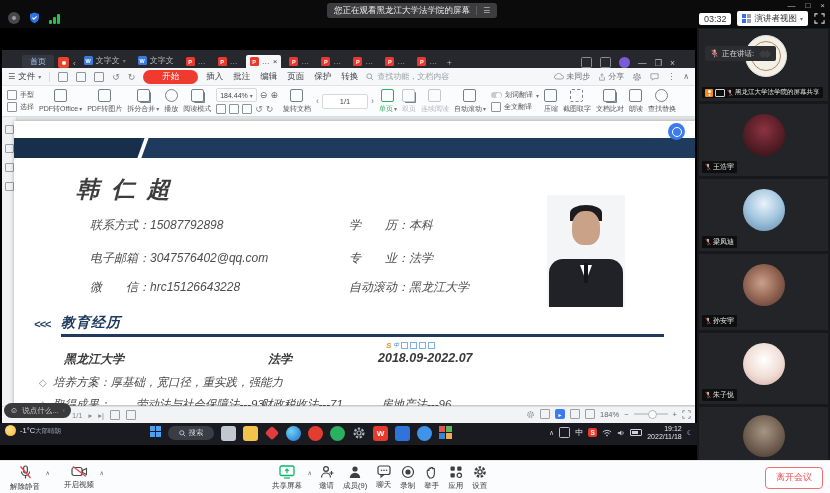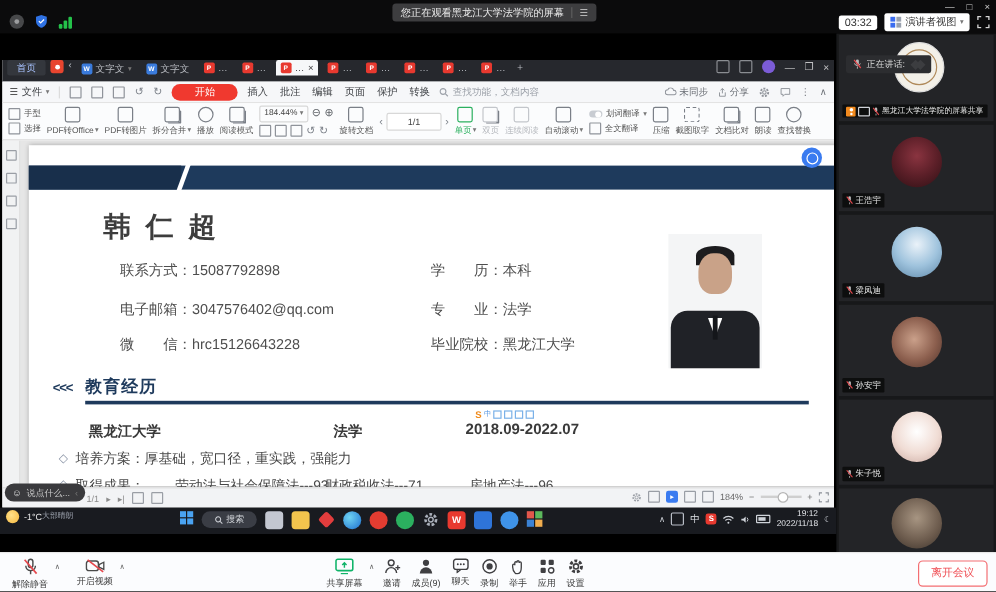--- a/index.html
+++ b/index.html
@@ -26,21 +26,21 @@
   .viewbtn .grid{display:grid;grid-template-columns:4px 4px;grid-gap:1px;}
   .viewbtn .grid i{width:4px;height:4px;background:#3b6df0;}
   .viewbtn .grid i:nth-child(2),.viewbtn .grid i:nth-child(4){background:#9aa2af;}
   .caret{font-size:6px;color:#777;}
 
   
   #stage{position:absolute;left:0;top:28px;width:697px;height:432px;background:#000;}
 
   
   #wps{position:absolute;left:2px;top:50px;width:693px;height:373px;background:#fff;display:flex;flex-direction:column;}
-  #tabbar{height:18px;background:#26282d;display:flex;align-items:flex-start;padding:0 4px;gap:4px;font-size:8px;color:#b9bcc2;flex:0 0 auto;}
+  #tabbar{height:18px;background:#26282d;display:flex;align-items:flex-end;padding:0 20px;gap:4px;font-size:8px;color:#b9bcc2;flex:0 0 auto;}
   .home-pill{background:#34373d;color:#a9c3ff;border-radius:2px;padding:1px 8px;}
   .docer{width:11px;height:11px;border-radius:2px;background:#e8452f;position:relative;}
   .docer:after{content:"";position:absolute;left:3.5px;top:3.5px;width:4px;height:4px;border-radius:50%;background:#fff;}
   .tab{display:flex;align-items:center;gap:3px;padding:2px 4px;border-radius:2px 2px 0 0;white-space:nowrap;max-width:46px;overflow:hidden;}
   .tab.active{background:#f6f7f9;color:#3f3f42;}
   .wicon{width:9px;height:9px;border-radius:1.5px;background:#3a7bdc;color:#fff;font-size:5.5px;font-weight:bold;display:flex;align-items:center;justify-content:center;flex:0 0 auto;}
   .picon{width:9px;height:9px;border-radius:1.5px;background:#e8392f;color:#fff;font-size:5.5px;font-weight:bold;display:flex;align-items:center;justify-content:center;flex:0 0 auto;}
   #tab-right{margin-left:auto;display:flex;align-items:center;gap:8px;color:#c2c2c4;font-size:8.5px;}
   .osq{width:9px;height:9px;border:1px solid #8a8d92;border-radius:1.5px;display:inline-block;}
   .avatar-dot{width:11px;height:11px;border-radius:50%;background:#7b5cd6;}
@@ -70,21 +70,21 @@
   .pagerbox{border:1px solid #d8d8d8;border-radius:2px;width:44px;height:13px;display:flex;align-items:center;justify-content:center;font-size:7.5px;color:#444;background:#fff;}
   .mag{font-size:9px;color:#5f6368;}
 
   #docwrap{flex:1;background:#e6e6e6;position:relative;overflow:hidden;}
   #leftstrip{position:absolute;left:0;top:0;bottom:0;width:14px;background:#f1f2f3;border-right:1px solid #ddd;display:flex;flex-direction:column;align-items:center;padding-top:8px;gap:10px;}
   #leftstrip i{width:7px;height:7px;border:1px solid #9a9ea5;border-radius:1px;}
   #float-ai{position:absolute;right:10px;top:6px;width:17px;height:17px;border-radius:50%;background:#3a7bf0;display:flex;align-items:center;justify-content:center;}
   #float-ai span{width:8px;height:8px;border:1.5px solid #fff;border-radius:50%;}
 
   
-  #page{position:absolute;left:22px;top:4px;width:700px;height:284px;background:#fff;box-shadow:0 0 4px rgba(0,0,0,.3);}
+  #page{position:absolute;left:12px;top:4px;width:700px;height:284px;background:#fff;box-shadow:0 0 4px rgba(0,0,0,.3);font-style:italic;}
   #band{position:absolute;left:0;top:17px;width:100%;height:20px;background:#1e3a5c;}
   #band:before{content:"";position:absolute;left:0;top:0;width:127px;height:100%;background:#182f4b;}
   #band .notch{position:absolute;left:127px;top:-1px;width:4px;height:22px;background:#fff;transform:skewX(-20deg);}
   #rname{position:absolute;left:62px;top:53px;font-size:23px;font-weight:bold;color:#3d3d3d;letter-spacing:3px;}
   .crow{position:absolute;left:76px;font-size:12px;color:#4e4e4e;white-space:nowrap;}
   .irow{position:absolute;left:335px;font-size:12px;color:#4e4e4e;white-space:nowrap;}
   #photo{position:absolute;left:533px;top:74px;width:78px;height:112px;background:#f4f5f6;overflow:hidden;}
   #photo .head{position:absolute;left:25px;top:16px;width:28px;height:34px;background:#c9a288;border-radius:45% 45% 40% 40%;}
   #photo .hair{position:absolute;left:23px;top:10px;width:32px;height:16px;background:#1c1c1e;border-radius:50% 50% 0 0;}
   #photo .suit{position:absolute;left:2px;bottom:0;width:74px;height:48px;background:#202227;border-radius:14px 14px 0 0;}
@@ -448,21 +448,21 @@
             <span class="notch"></span>
           </div>
         <div id="rname">韩 仁 超</div>
 
         <div class="crow" style="top:96px"><span>联系方式：</span><span>15087792898</span></div>
         <div class="crow" style="top:129px"><span>电子邮箱：</span><span>3047576402@qq.com</span></div>
         <div class="crow" style="top:158px"><span>微　　信：</span><span>hrc15126643228</span></div>
 
         <div class="irow" style="top:96px"><span>学　　历：</span><span>本科</span></div>
         <div class="irow" style="top:129px"><span>专　　业：</span><span>法学</span></div>
-        <div class="irow" style="top:158px"><span>毕业院校：</span><span>黑龙江大学</span></div>
+        <div class="irow" style="top:158px"><span>自动滚动：</span><span>黑龙江大学</span></div>
 
         <div id="photo">
           <span class="hair"></span>
             <span class="head"></span>
             <span class="suit"></span>
             <span class="shirt"></span>
             <span class="tie"></span>
         </div>
 
         <div class="sec-pre">&lt;&lt;&lt;</div>

